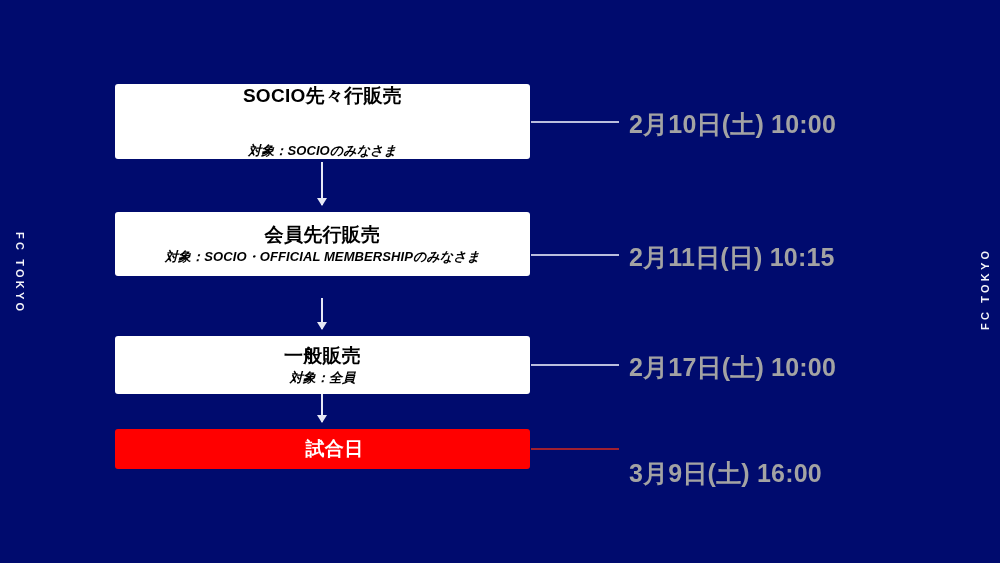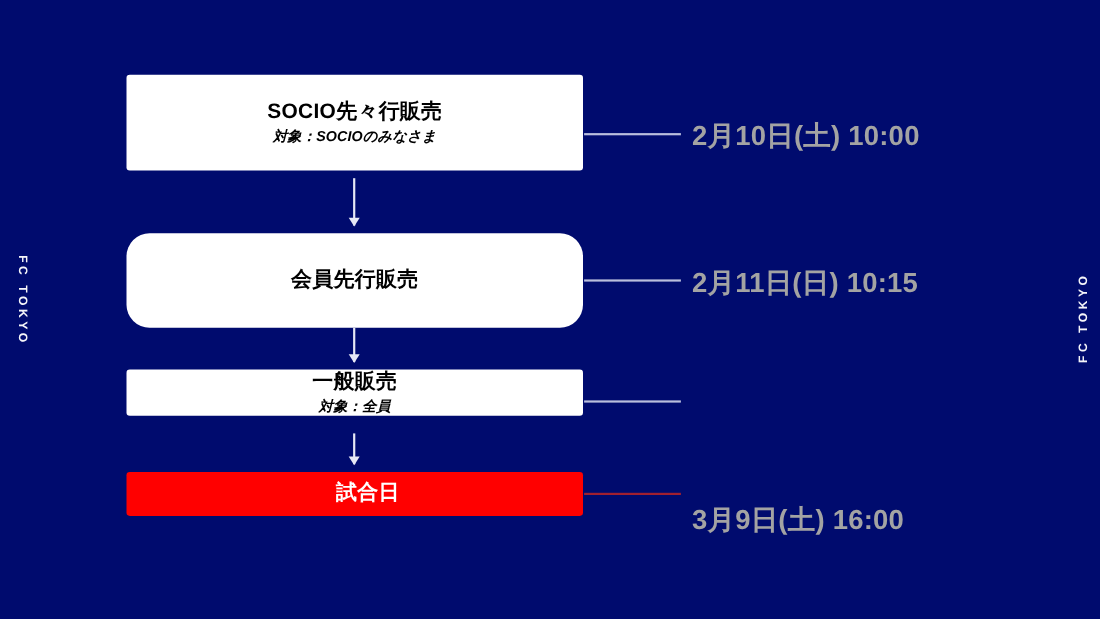--- a/index.html
+++ b/index.html
@@ -60,23 +60,23 @@
   .box-sub {
     font-weight:700;
     font-size:13px;
     line-height:1.25;
     margin-top:3px;
     letter-spacing:.1px;
     font-style:italic;
   }
   .box.red .box-title { font-size:19px;padding-left:24px; }
 
-  #box1 { top:68px;  height:87px; }
-  #box2 { top:212px; height:86px;border-radius:21px; }
-  #box3 { top:336px; height:42px; }
+  #box1 { top:84px;  height:75px;justify-content:space-between; }
+  #box2 { top:212px; height:64px; }
+  #box3 { top:336px; height:58px; }
   #box4 { top:429px; height:40px; }
 
   
   .arrow {
     position:absolute;
     left:321px;
     width:2px;
     background:#e6e8f5;
   }
   .arrow::after {
@@ -136,31 +136,33 @@
   <div class="box white" id="box1">
     <div class="box-title">SOCIO先々行販売</div>
     <div class="box-sub">対象：SOCIOのみなさま</div>
   </div>
   <div class="arrow" id="arrow1"></div>
   <div class="connector" id="conn1"></div>
   <div class="date" id="date1">2月10日(土) 10:00</div>
 
   <div class="box white" id="box2">
     <div class="box-title">会員先行販売</div>
+    <div class="box-sub">対象：SOCIO・OFFICIAL  MEMBERSHIPのみなさま</div>
   </div>
   <div class="arrow" id="arrow2"></div>
   <div class="connector" id="conn2"></div>
   <div class="date" id="date2">2月11日(日) 10:15</div>
 
   <div class="box white" id="box3">
     <div class="box-title">一般販売</div>
     <div class="box-sub">対象：全員</div>
   </div>
   <div class="arrow" id="arrow3"></div>
   <div class="connector" id="conn3"></div>
+  <div class="date" id="date3">2月17日(土) 10:00</div>
 
   <div class="box red" id="box4">
     <div class="box-title">試合日</div>
   </div>
   <div class="connector c4" id="conn4"></div>
   <div class="date" id="date4">
     <span class="line1">3月9日(土) 16:00</span>
   </div>
 
 </div>

